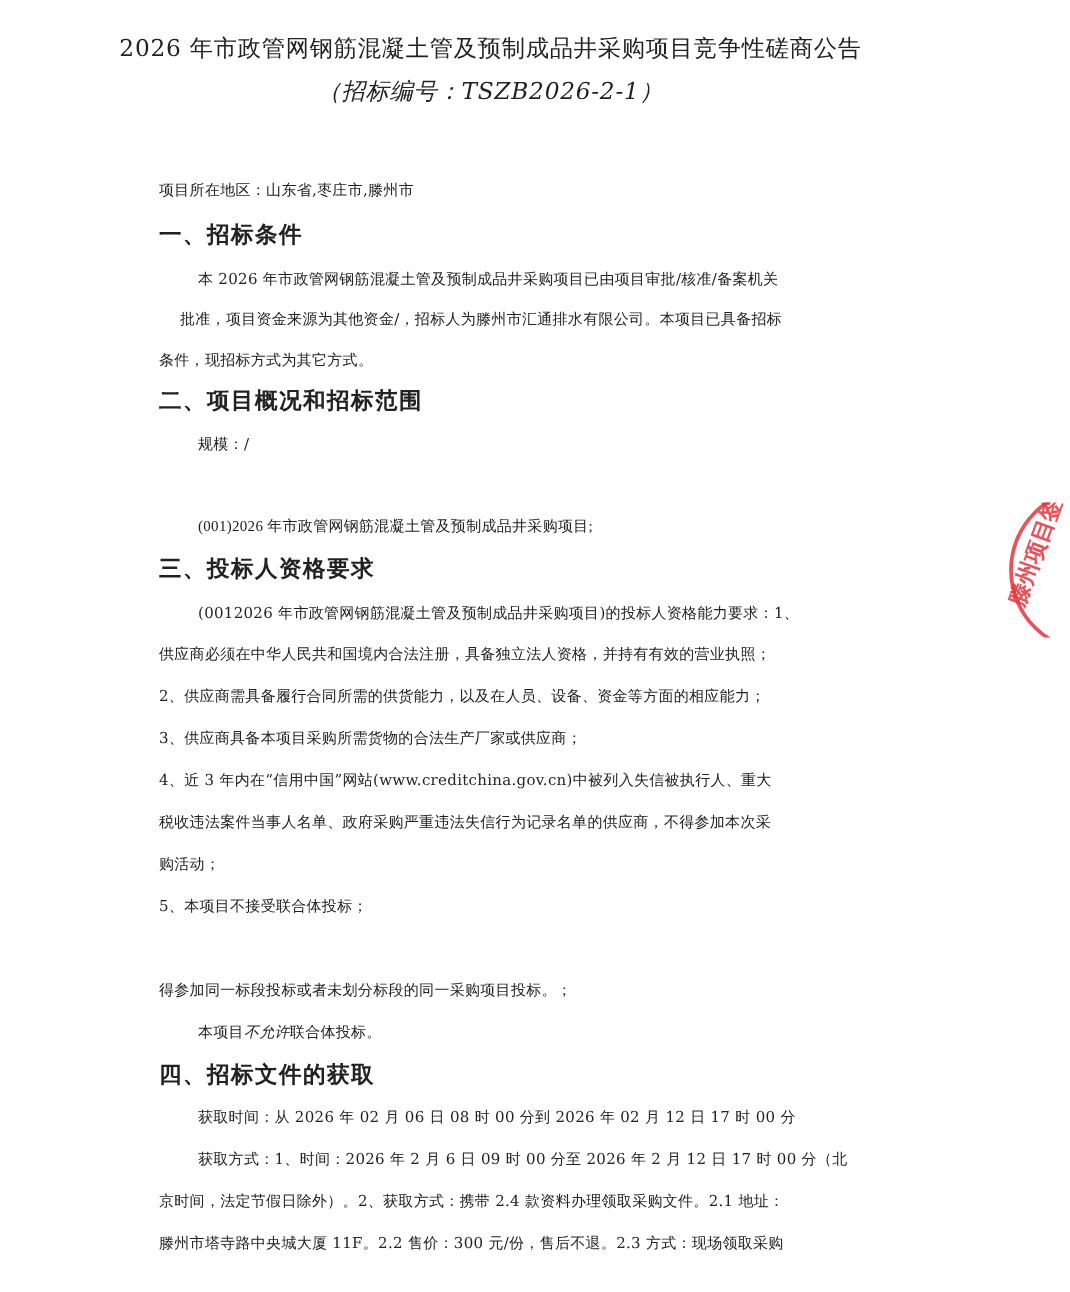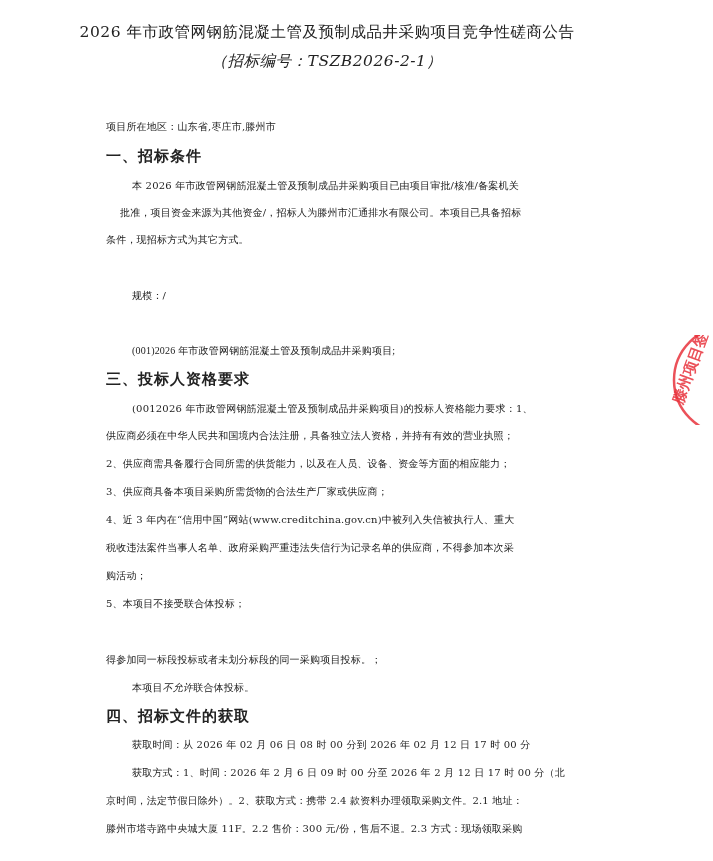--- a/index.html
+++ b/index.html
@@ -25,20 +25,21 @@
   <div class="title t1">2026 年市政管网钢筋混凝土管及预制成品井采购项目竞争性磋商公告</div>
   <div class="title t2">（招标编号：TSZB2026-2-1）</div>
 
   <div class="line" style="left:106px;top:120px;">项目所在地区：山东省,枣庄市,滕州市</div>
 
   <div class="h" style="left:106px;top:147px;">一、招标条件</div>
   <div class="line" style="left:132px;top:179px;">本 2026 年市政管网钢筋混凝土管及预制成品井采购项目已由项目审批/核准/备案机关</div>
   <div class="line" style="left:120px;top:206px;">批准，项目资金来源为其他资金/，招标人为滕州市汇通排水有限公司。本项目已具备招标</div>
   <div class="line" style="left:106px;top:233px;">条件，现招标方式为其它方式。</div>
 
+  <div class="h" style="left:106px;top:258px;">二、项目概况和招标范围</div>
   <div class="line" style="left:132px;top:289px;">规模：/</div>
   <div class="line" style="left:132px;top:344px;font-family:Liberation Serif, serif;">(001)2026 年市政管网钢筋混凝土管及预制成品井采购项目;</div>
 
   <div class="h" style="left:106px;top:370px;">三、投标人资格要求</div>
   <div class="line" style="left:132px;top:402px;">(0012026 年市政管网钢筋混凝土管及预制成品井采购项目)的投标人资格能力要求：1、</div>
   <div class="line" style="left:106px;top:429px;">供应商必须在中华人民共和国境内合法注册，具备独立法人资格，并持有有效的营业执照；</div>
   <div class="line" style="left:106px;top:457px;">2、供应商需具备履行合同所需的供货能力，以及在人员、设备、资金等方面的相应能力；</div>
   <div class="line" style="left:106px;top:485px;">3、供应商具备本项目采购所需货物的合法生产厂家或供应商；</div>
   <div class="line" style="left:106px;top:513px;">4、近 3 年内在“信用中国”网站(www.creditchina.gov.cn)中被列入失信被执行人、重大</div>
   <div class="line" style="left:106px;top:541px;">税收违法案件当事人名单、政府采购严重违法失信行为记录名单的供应商，不得参加本次采</div>

